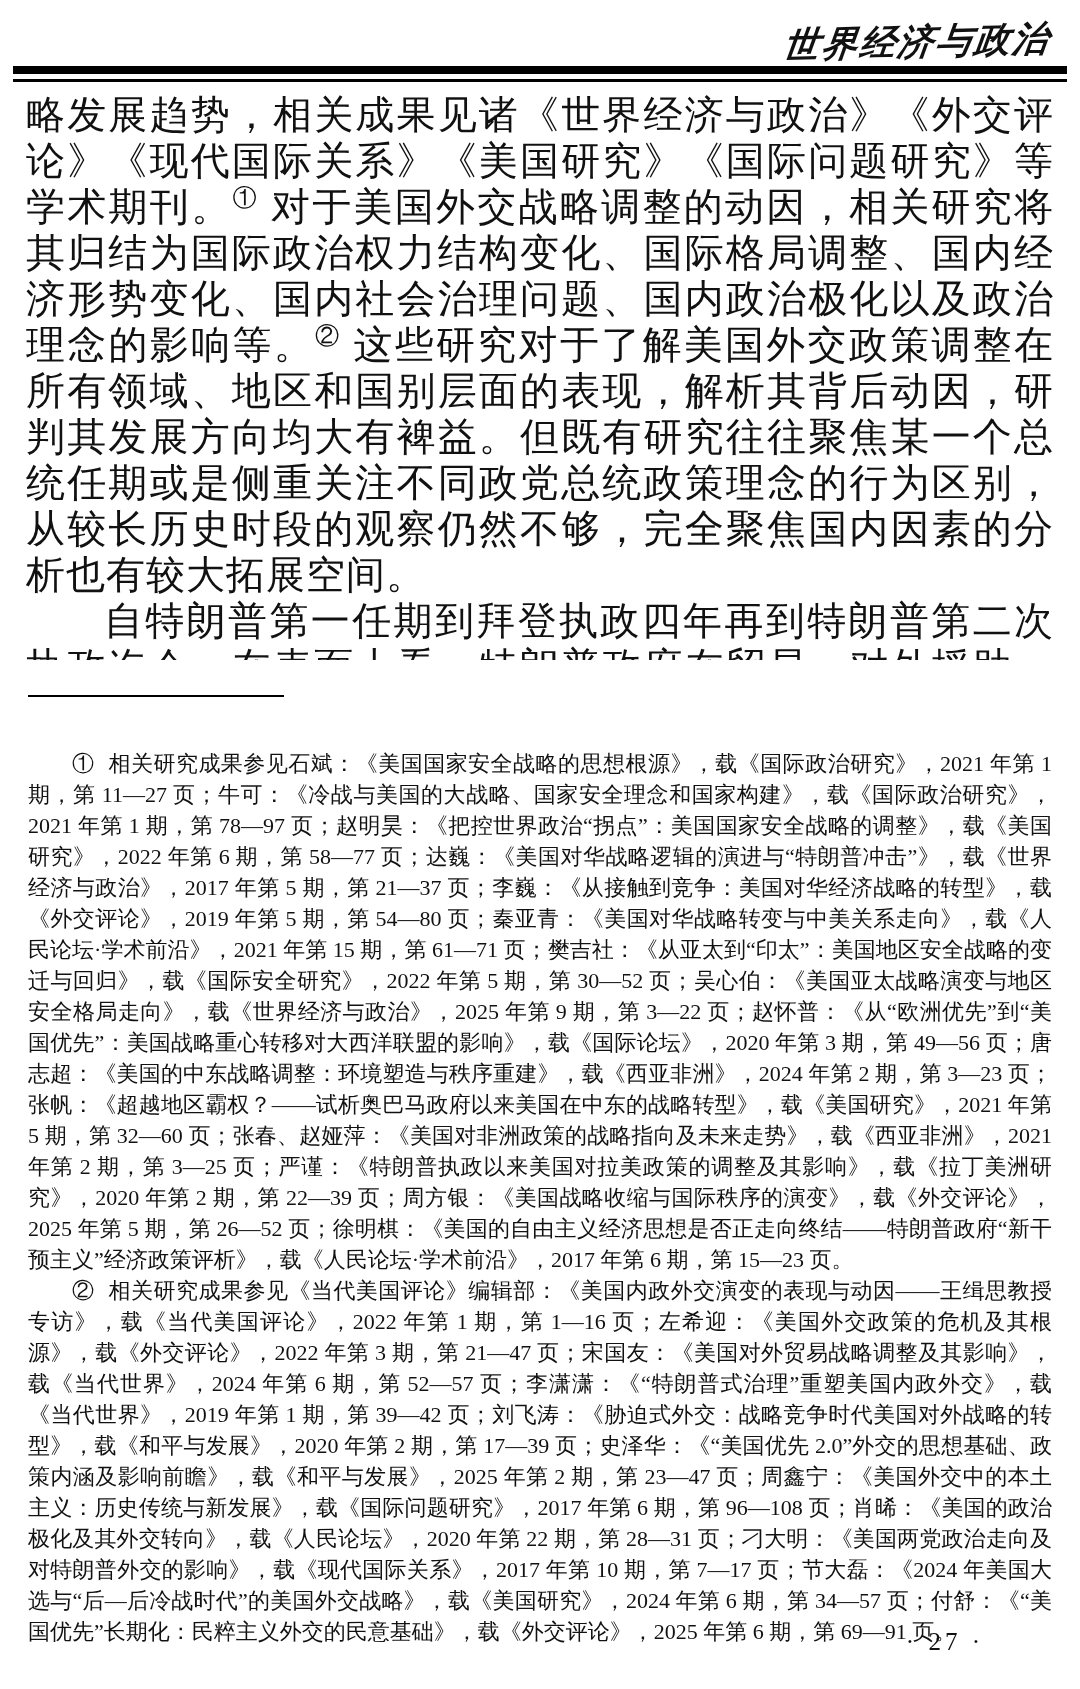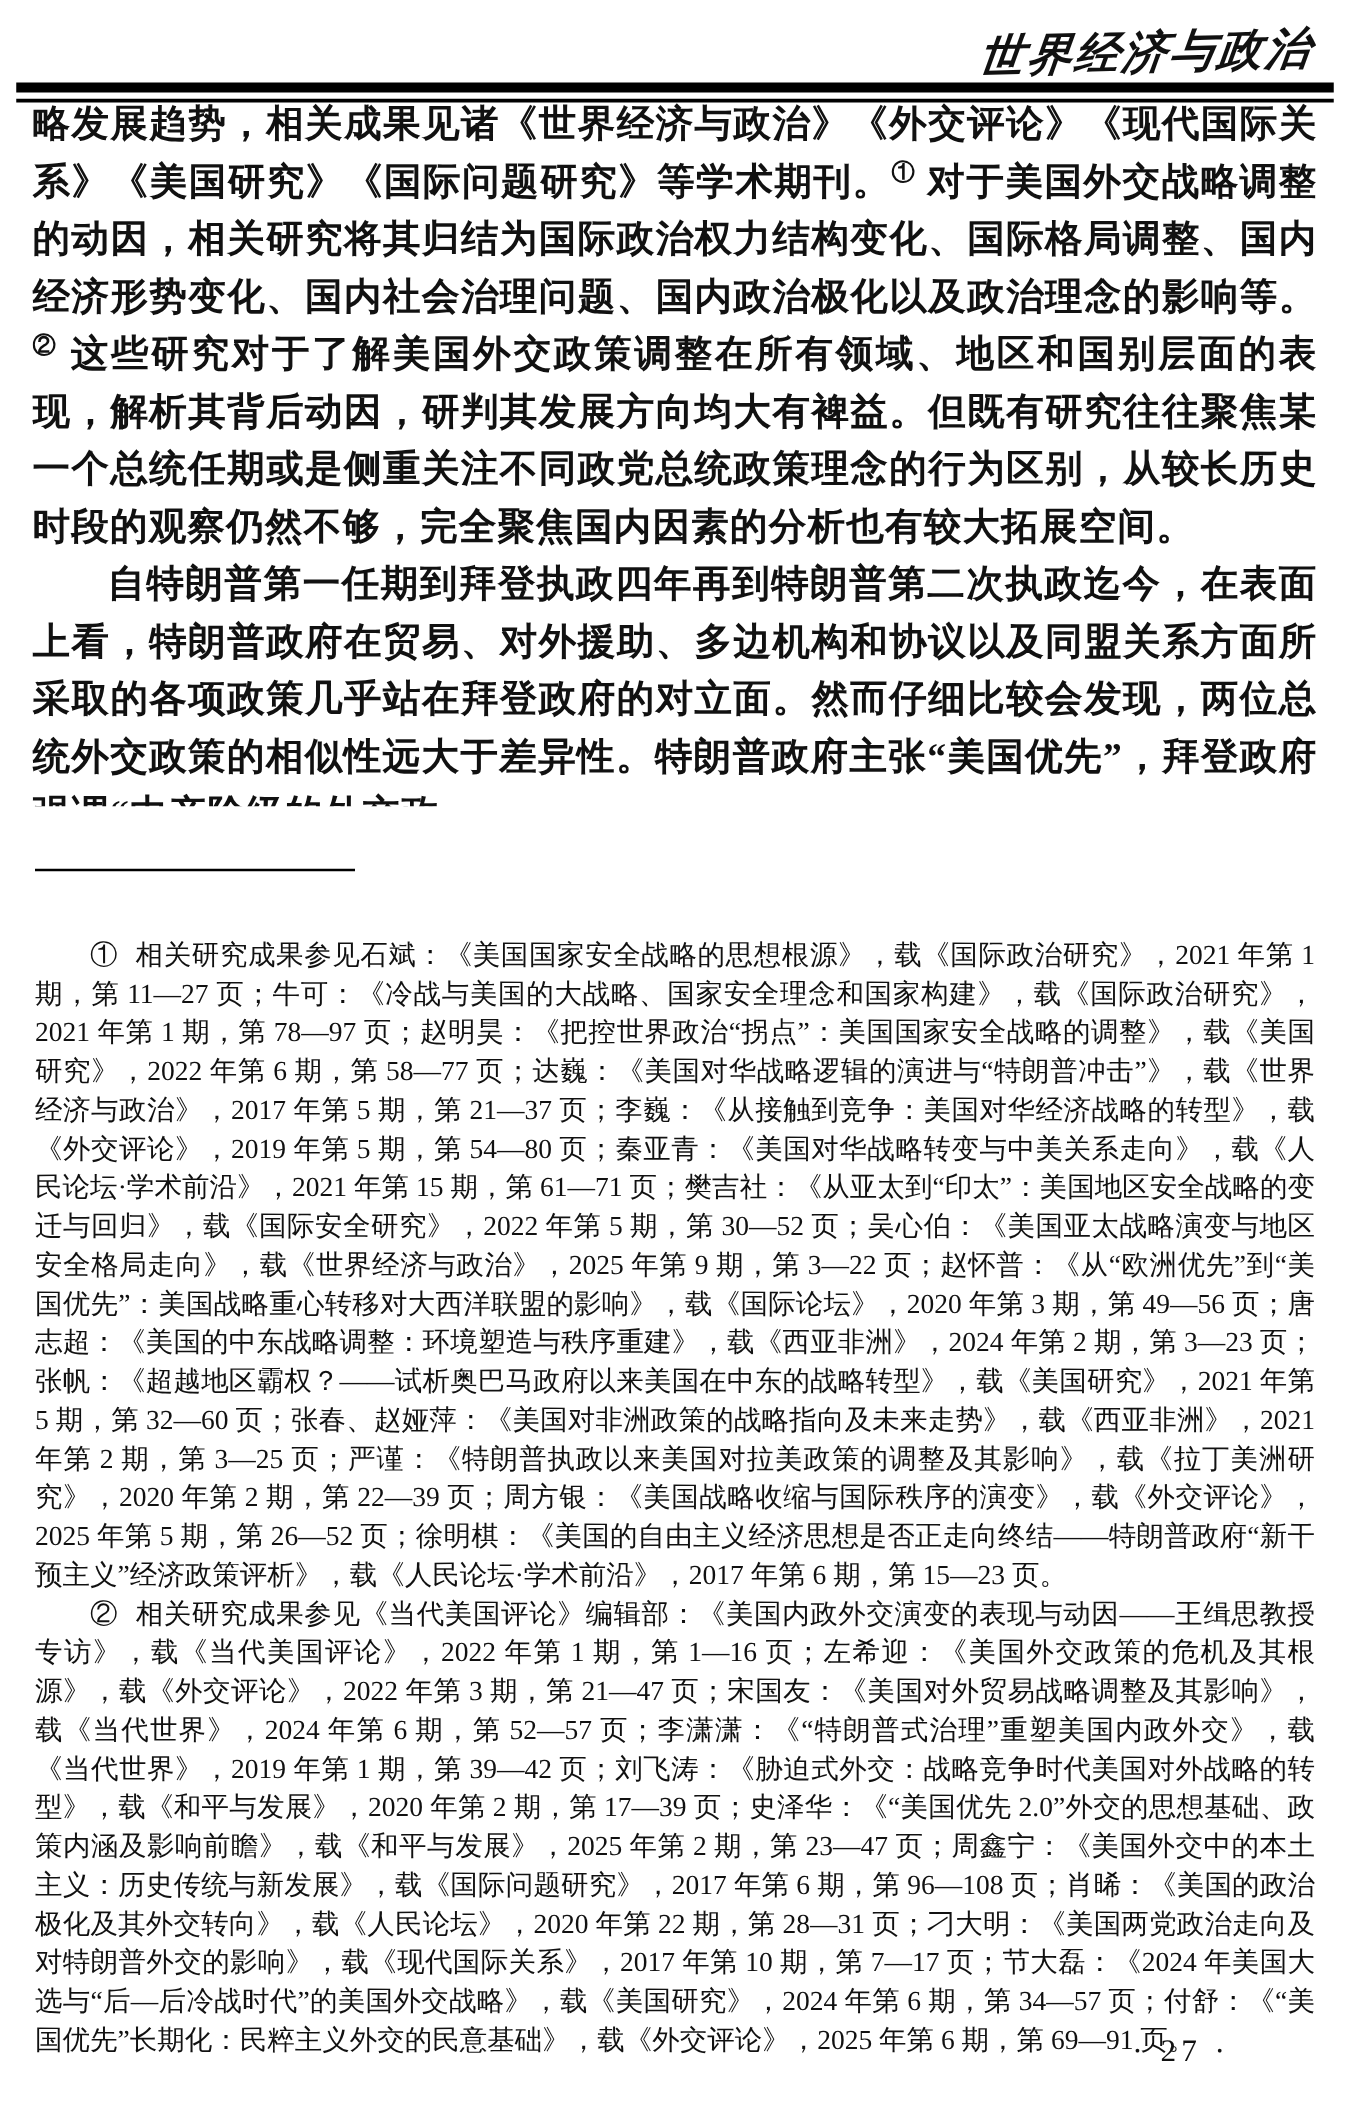--- a/index.html
+++ b/index.html
@@ -52,30 +52,29 @@
     position: absolute;
     top: 79px;
     left: 13px;
     right: 13px;
     height: 3px;
     background: #000;
   }
   
   .body-text {
     position: absolute;
-    top: 77px;
+    top: 92px;
     left: 26px;
     right: 26px;
     max-height: 568px;
     overflow: hidden;
-    font-size: 30px;
+    font-size: 39px;
     line-height: 46px;
     text-align: justify;
     letter-spacing: 1px;
-    font-weight: bold;
   }
   .body-para {
     margin: 0;
   }
   .body-para.indent {
     text-indent: 2em;
   }
   .sup {
     font-size: 0.62em;
     vertical-align: super;

